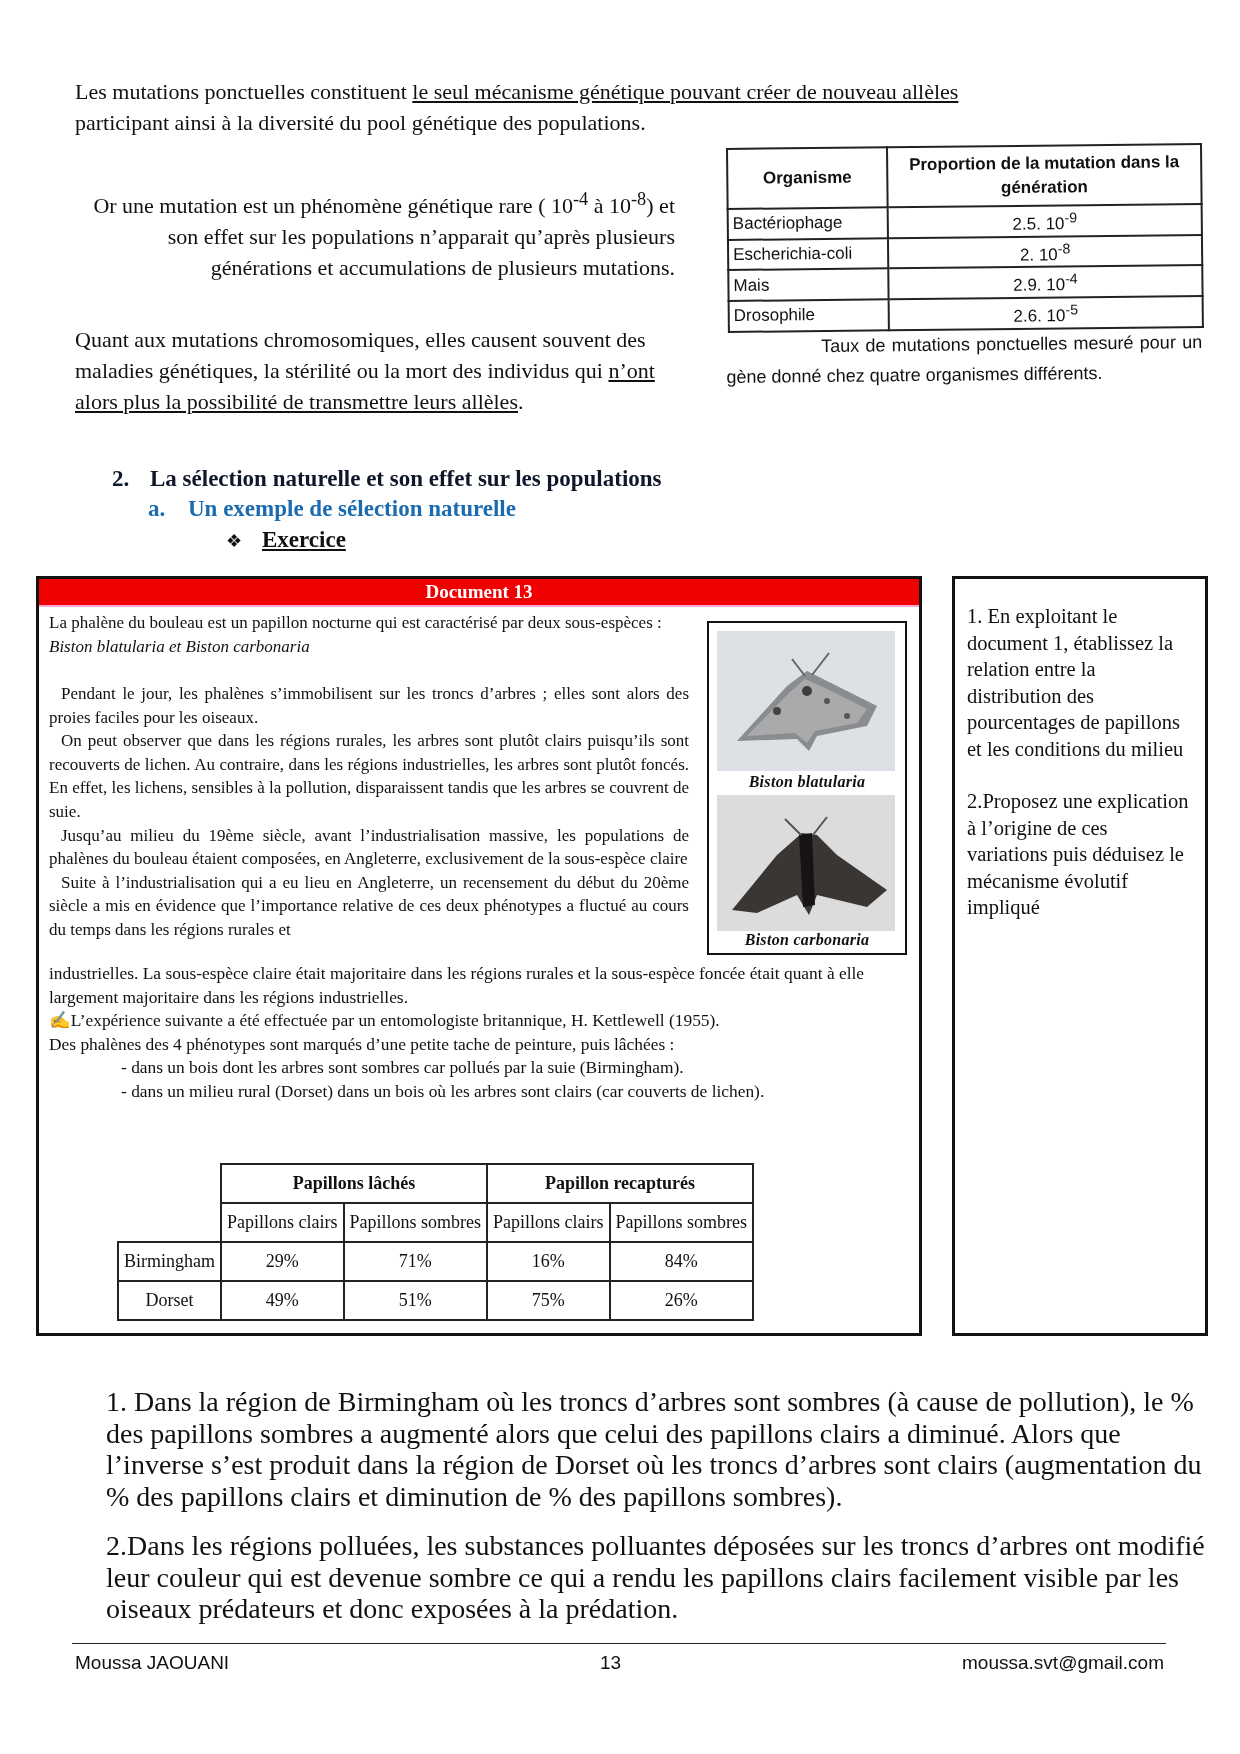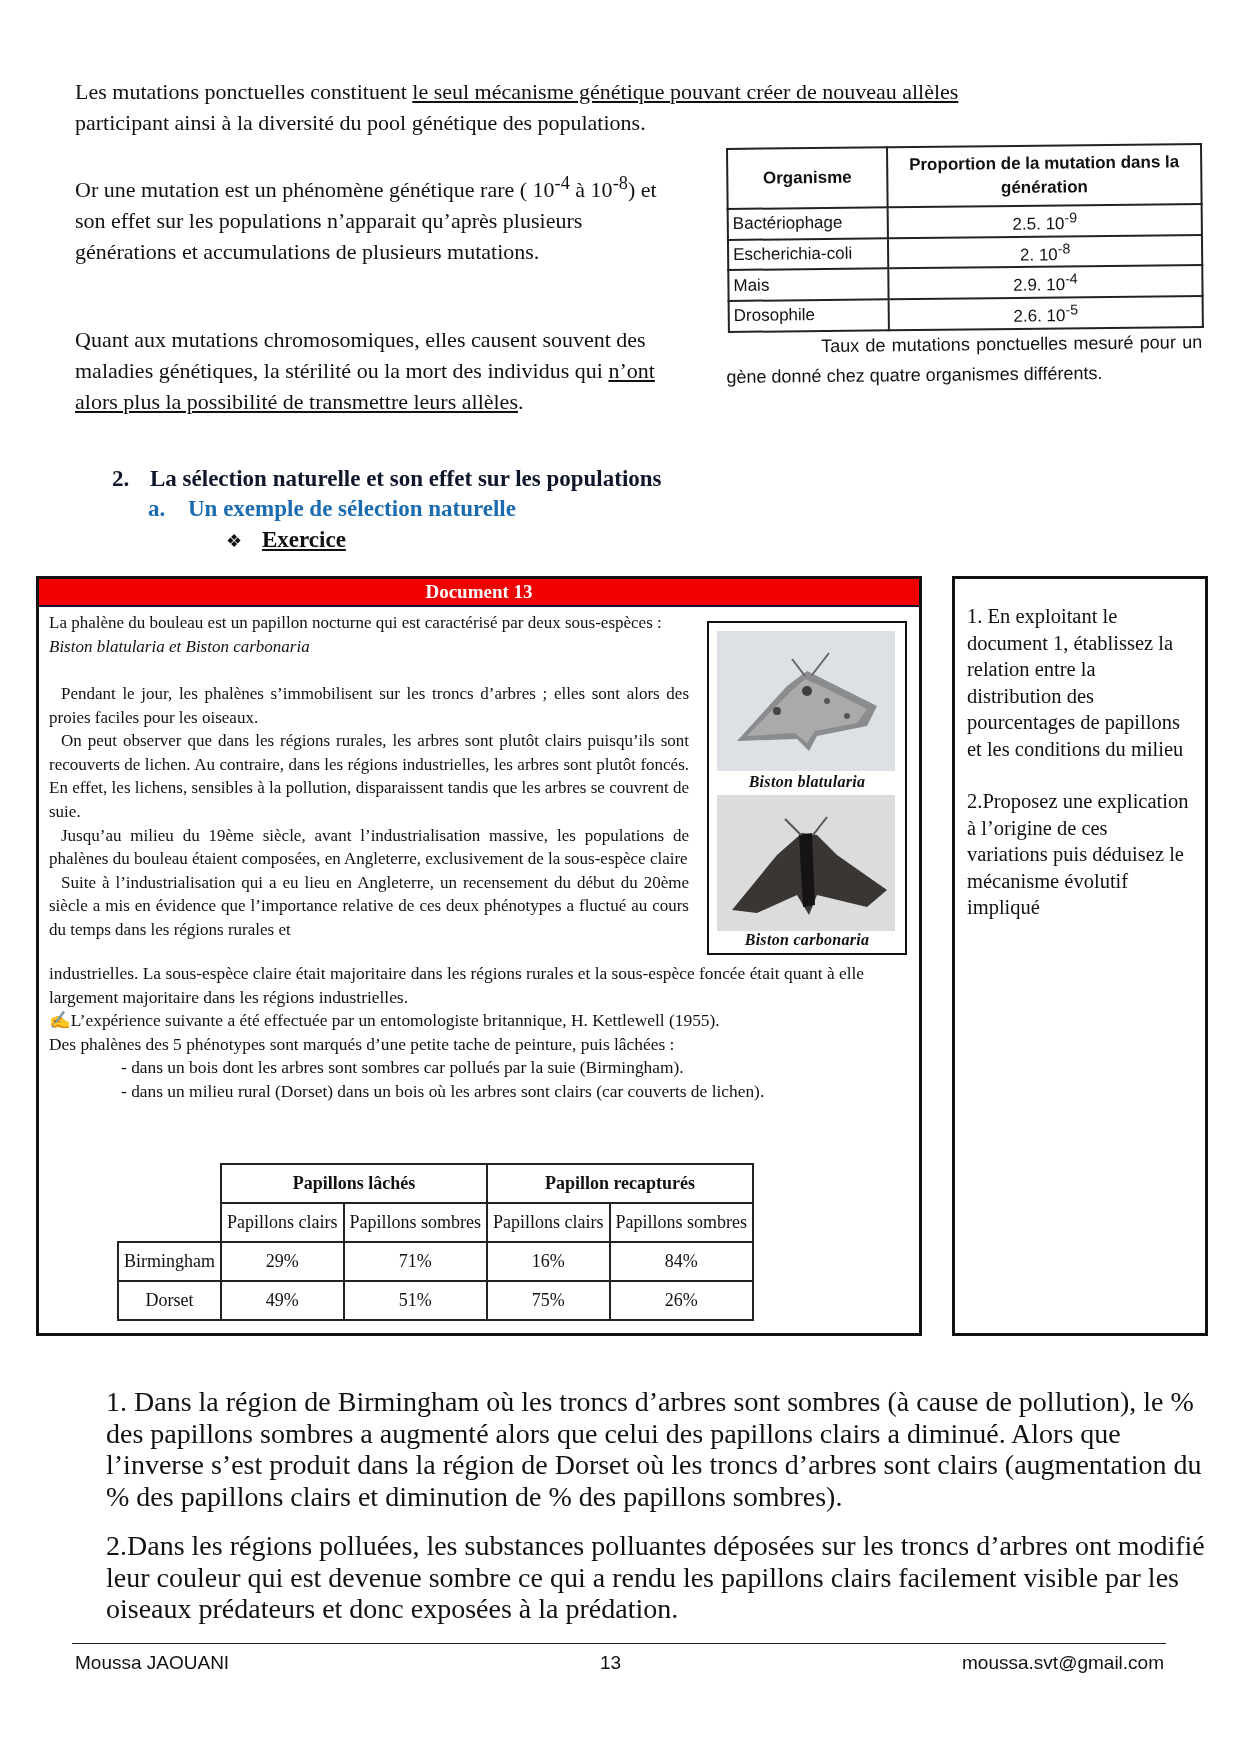--- a/index.html
+++ b/index.html
@@ -4,21 +4,21 @@
 <style>
   html, body { margin:0; padding:0; background:#ffffff; }
   body { width:1240px; height:1754px; position:relative; overflow:hidden; color:#111; font-family:"Liberation Serif", serif; }
   .abs { position:absolute; }
   u, .ul { text-decoration:underline; }
   b { font-weight:normal; }
 
   
   .intro { left:75px; font-size:22px; line-height:31px; }
   .p1 { top:76px; width:1020px; }
-  .p2 { top:168px; width:600px; }
+  .p2 { top:184px; width:600px;text-align:right; }
   .p3 { top:324px; width:600px; }
 
   
   .mut-wrap { left:726px; top:148px; width:476px; }
   .mut-table { border-collapse:collapse; font-family:"Liberation Sans", sans-serif; width:476px; transform:rotate(-0.6deg); transform-origin:left top; }
   .mut-table td, .mut-table th { border:2px solid #222; padding:0 4px; font-size:17px; }
   .mut-table th { font-weight:bold; font-size:17px; line-height:24px; height:58px; }
   .mut-table td { height:25px; line-height:22px; }
   .mut-table td.val { text-align:center; }
   .mut-caption { left:726px; top:332px; width:476px; font-family:"Liberation Sans", sans-serif; font-size:18px; line-height:30px; text-align:justify; transform:rotate(-0.6deg); transform-origin:left top; }
@@ -27,21 +27,21 @@
   
   .h2 { left:112px; top:466px; font-size:23px; font-weight:bold; color:#0f172a; }
   .h2 .num { display:inline-block; width:38px; }
   .h3 { left:148px; top:496px; font-size:23px; font-weight:bold; color:#1b6bb0; }
   .h3 .num { display:inline-block; width:40px; }
   .h4 { left:226px; top:527px; font-size:23px; font-weight:bold; }
   .h4 .bullet { display:inline-block; width:36px; font-family:"DejaVu Sans", sans-serif; font-size:18px; }
 
   
   .doc { left:36px; top:576px; width:886px; height:760px; border:3px solid #111; box-sizing:border-box; }
-  .doc-header { position:absolute; left:0; top:0; right:0; height:26px; background:#f00000; border-bottom:2px solid #0f172a; color:#fff; text-align:center; font-weight:bold; font-size:19px; line-height:26px; }
+  .doc-header { position:absolute; left:0; top:0; right:0; height:26px; background:#f00000; border-bottom:2px solid #f9a8d4; color:#fff; text-align:center; font-weight:bold; font-size:19px; line-height:26px; }
   .doc-text { position:absolute; left:10px; width:640px; font-size:17px; line-height:23.6px; text-align:justify; }
   .doc-full { position:absolute; left:10px; width:866px; font-size:17.4px; line-height:23.6px; }
   .doc-text p, .doc-full p { margin:0; }
   .ind { text-indent:12px; }
 
   .photo-box { position:absolute; left:668px; top:42px; width:196px; height:330px; border:2px solid #111; background:#fff; }
   .photo { position:absolute; left:8px; width:178px; }
   .photo.light { top:8px; height:140px; background:#d8dce0; }
   .photo.dark { top:172px; height:136px; background:#d9d9da; }
   .photo-label { position:absolute; left:0; width:196px; text-align:center; font-style:italic; font-weight:bold; font-size:16px; letter-spacing:0.3px; }
@@ -119,21 +119,21 @@
   <div class="doc-text" style="top:103px">
     <p class="ind">Pendant le jour, les phalènes s’immobilisent sur les troncs d’arbres ; elles sont alors des proies faciles pour les oiseaux.</p>
     <p class="ind">On peut observer que dans les régions rurales, les arbres sont plutôt clairs puisqu’ils sont recouverts de lichen. Au contraire, dans les régions industrielles, les arbres sont plutôt foncés. En effet, les lichens, sensibles à la pollution, disparaissent tandis que les arbres se couvrent de suie.</p>
     <p class="ind">Jusqu’au milieu du 19ème siècle, avant l’industrialisation massive, les populations de phalènes du bouleau étaient composées, en Angleterre, exclusivement de la sous-espèce claire</p>
     <p class="ind">Suite à l’industrialisation qui a eu lieu en Angleterre, un recensement du début du 20ème siècle a mis en évidence que l’importance relative de ces deux phénotypes a fluctué au cours du temps dans les régions rurales et</p>
   </div>
 
   <div class="doc-full" style="top:383px">
     <p>industrielles. La sous-espèce claire était majoritaire dans les régions rurales et la sous-espèce foncée était quant à elle largement majoritaire dans les régions industrielles.</p>
     <p><span>✍</span><span>L’expérience suivante a été effectuée par un entomologiste britannique, H. Kettlewell (1955).</span></p>
-    <p>Des phalènes des 5 phénotypes sont marqués d’une petite tache de peinture, puis lâchées :</p>
+    <p>Des phalènes des 4 phénotypes sont marqués d’une petite tache de peinture, puis lâchées :</p>
     <p style="padding-left:72px">- dans un bois dont les arbres sont sombres car pollués par la suie (Birmingham).</p>
     <p style="padding-left:72px">- dans un milieu rural (Dorset) dans un bois où les arbres sont clairs (car couverts de lichen).</p>
   </div>
 
   <div class="photo-box">
     <div class="photo light">
       <svg width="178" height="140" viewBox="0 0 178 140">
         <rect width="178" height="140" fill="#dde1e6"></rect>
         <path d="M20 110 L70 55 L90 40 L110 50 L160 75 L150 95 L100 105 L92 120 L80 108 Z" fill="#8a8c8e"></path>
         <path d="M30 105 L72 62 L88 48 L106 56 L150 78 L140 92 L98 100 L90 112 L78 102 Z" fill="#b5b7b9" opacity="0.7"></path>

